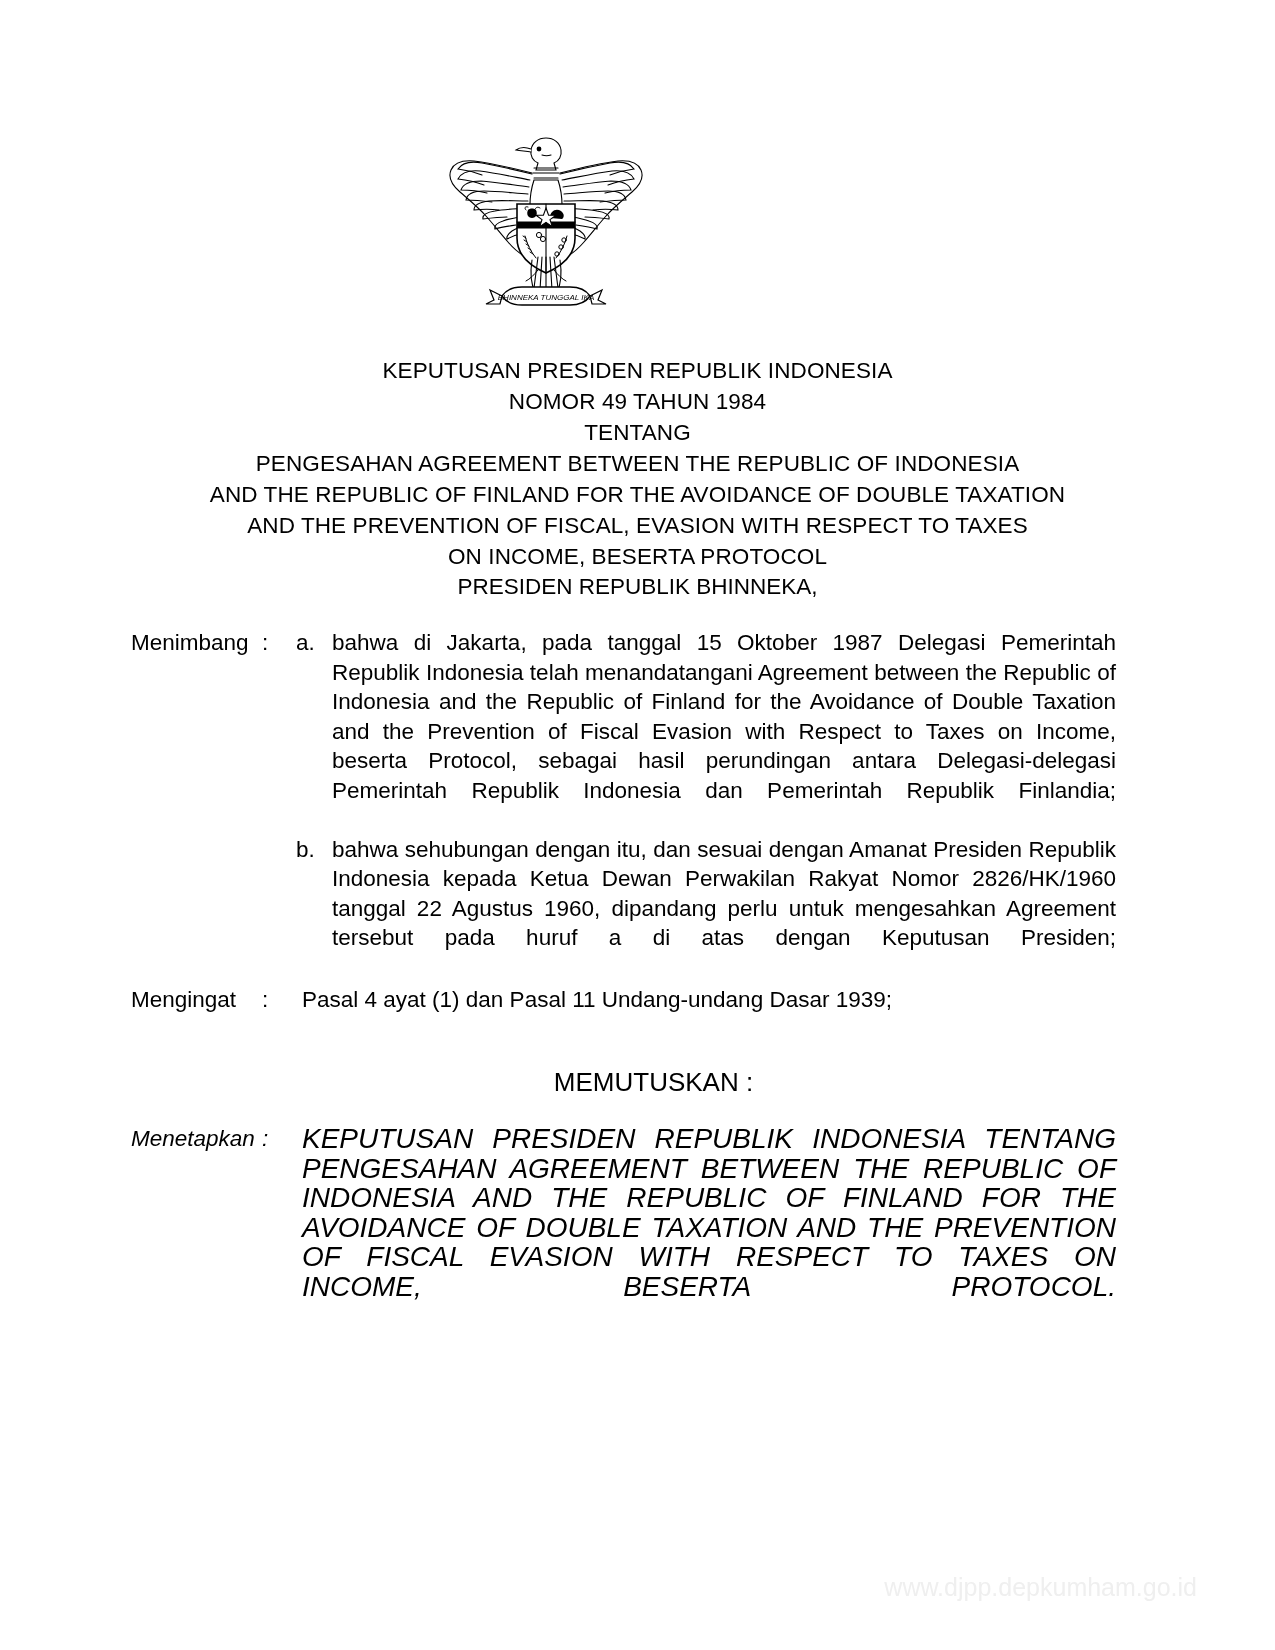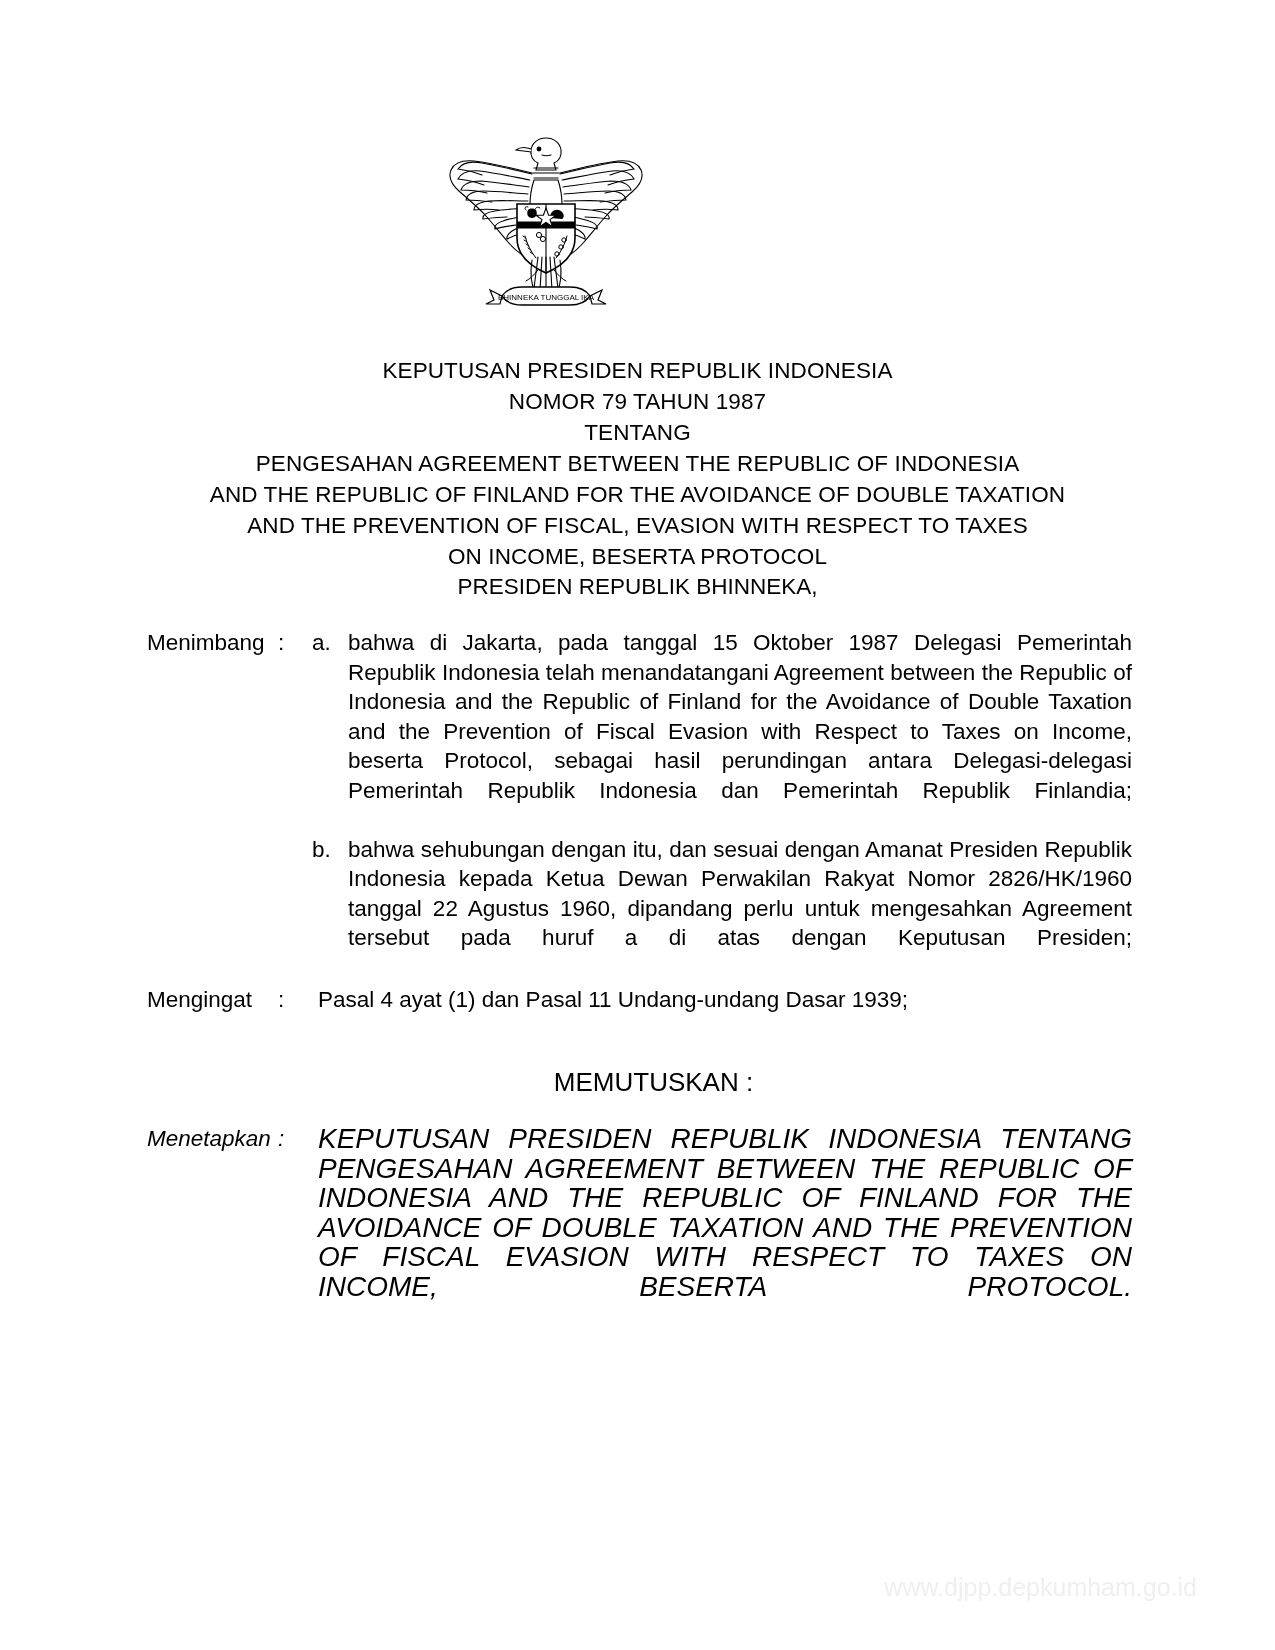--- a/index.html
+++ b/index.html
@@ -23,20 +23,21 @@
     height: 1650px;
   }
 
   
   .emblem-wrap {
     position: absolute;
     top: 130px;
     left: 0;
     width: 1092px;
     text-align: center;
+    font-style: italic;
   }
   .emblem {
     display: inline-block;
     width: 200px;
     height: 195px;
   }
 
   
   .title-block {
     position: absolute;
@@ -58,21 +59,21 @@
     left: 100px;
     width: 1075px;
     text-align: center;
     font-size: 22.5px;
     line-height: 31px;
   }
 
   
   .clause {
     position: absolute;
-    left: 147px;
+    left: 131px;
     width: 985px;
     display: flex;
     align-items: flex-start;
     justify-content: space-between;
   }
   .clause-label {
     width: 131px;
     flex: 0 0 131px;
     font-size: 22.5px;
     line-height: 29.5px;
@@ -239,21 +240,21 @@
             <path d="M144 166 L156 160 L152 170 L160 174 L146 174 Z" fill="#ffffff" stroke-width="1.2"></path>
           </g>
           <text x="100" y="170" font-family="Liberation Sans, sans-serif" font-size="8" text-anchor="middle" fill="#000000" stroke="none">BHINNEKA TUNGGAL IKA</text>
         </g>
       </svg>
     </span>
   </div>
 
   <div class="title-block">
     <div class="title-line">KEPUTUSAN PRESIDEN REPUBLIK INDONESIA</div>
-    <div class="title-line">NOMOR 79 TAHUN 1987</div>
+    <div class="title-line">NOMOR 49 TAHUN 1984</div>
     <div class="title-line">TENTANG</div>
     <div class="title-line">PENGESAHAN AGREEMENT BETWEEN THE REPUBLIC OF INDONESIA</div>
     <div class="title-line">AND THE REPUBLIC OF FINLAND FOR THE AVOIDANCE OF DOUBLE TAXATION</div>
     <div class="title-line">AND THE PREVENTION OF FISCAL, EVASION WITH RESPECT TO TAXES</div>
     <div class="title-line">ON INCOME, BESERTA PROTOCOL</div>
   </div>
 
   <div class="subject-line">PRESIDEN REPUBLIK BHINNEKA,</div>
 
   <div class="clause" id="clause-menimbang">

